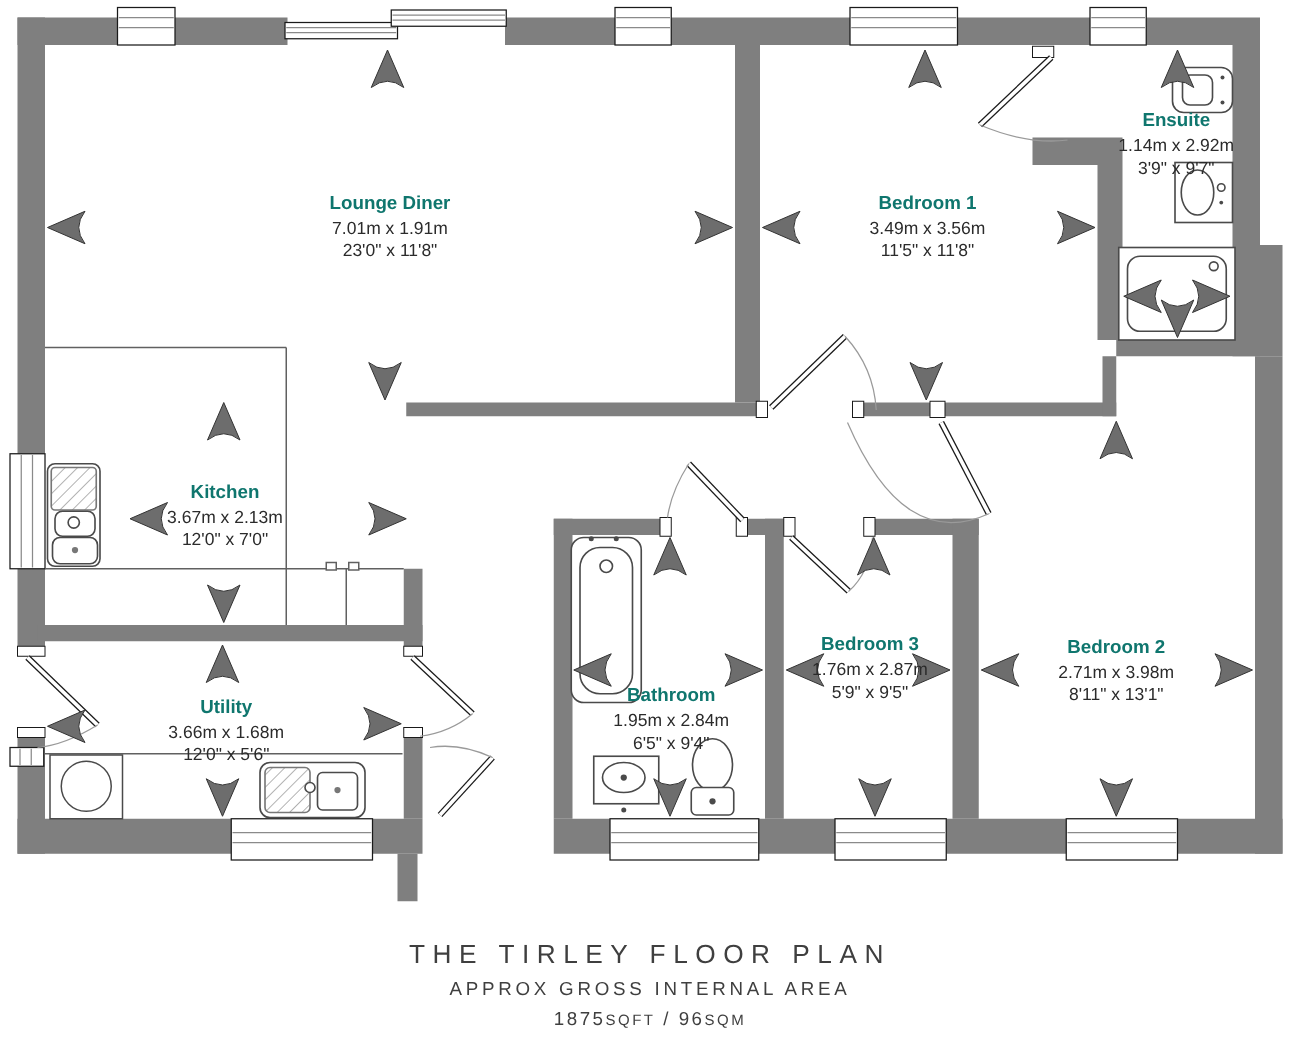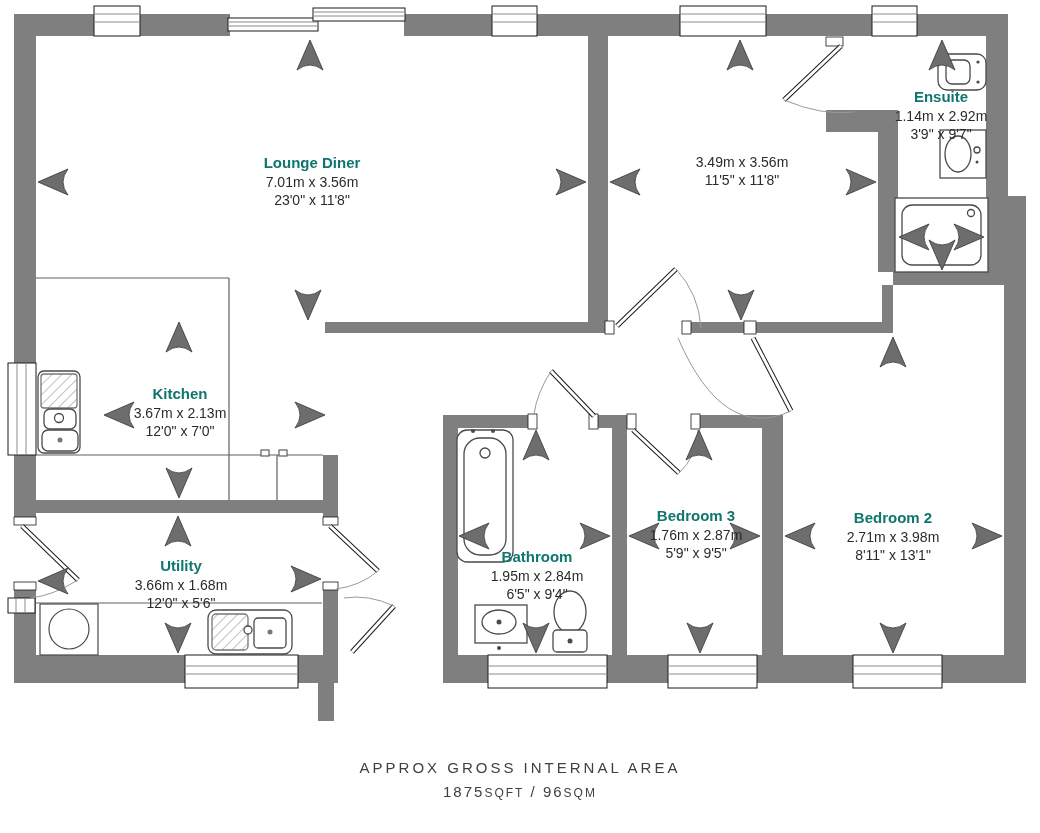--- a/index.html
+++ b/index.html
@@ -282,24 +282,25 @@
     <path d="M700 653 L687 623 Q700 633 713 623 Z"></path>
     <path d="M893 337 L880 367 Q893 357 906 367 Z"></path>
     <path d="M785 536 L815 523 Q805 536 815 549 Z"></path>
     <path d="M1002 536 L972 523 Q982 536 972 549 Z"></path>
     <path d="M893 653 L880 623 Q893 633 906 623 Z"></path>
   </g>
 </svg>
 
 <div class="room-label" style="left:212px;top:153px;width:200px;">
   <div class="room-name">Lounge Diner</div>
-  <div class="room-dim">7.01m x 3.56m</div>
+  <div class="room-dim">7.01m x 1.91m</div>
   <div class="room-dim">23'0" x 11'8"</div>
 </div>
 <div class="room-label" style="left:642px;top:153px;width:200px;">
+  <div class="room-name">Bedroom 1</div>
   <div class="room-dim">3.49m x 3.56m</div>
   <div class="room-dim">11'5" x 11'8"</div>
 </div>
 <div class="room-label" style="left:866px;top:87px;width:150px;">
   <div class="room-name">Ensuite</div>
   <div class="room-dim">1.14m x 2.92m</div>
   <div class="room-dim">3'9" x 9'7"</div>
 </div>
 <div class="room-label" style="left:80px;top:384px;width:200px;">
   <div class="room-name">Kitchen</div>
@@ -321,15 +322,16 @@
   <div class="room-dim">1.76m x 2.87m</div>
   <div class="room-dim">5'9" x 9'5"</div>
 </div>
 <div class="room-label" style="left:808px;top:508px;width:170px;">
   <div class="room-name">Bedroom 2</div>
   <div class="room-dim">2.71m x 3.98m</div>
   <div class="room-dim">8'11" x 13'1"</div>
 </div>
 
 <div class="title-block">
+  <div class="title-line1">THE TIRLEY FLOOR PLAN</div>
   <div class="title-line2">APPROX GROSS INTERNAL AREA</div>
   <div class="title-line3"><span>1875</span><span class="unit">SQFT</span><span> / </span><span>96</span><span class="unit">SQM</span></div>
 </div>
 
 </body></html>

